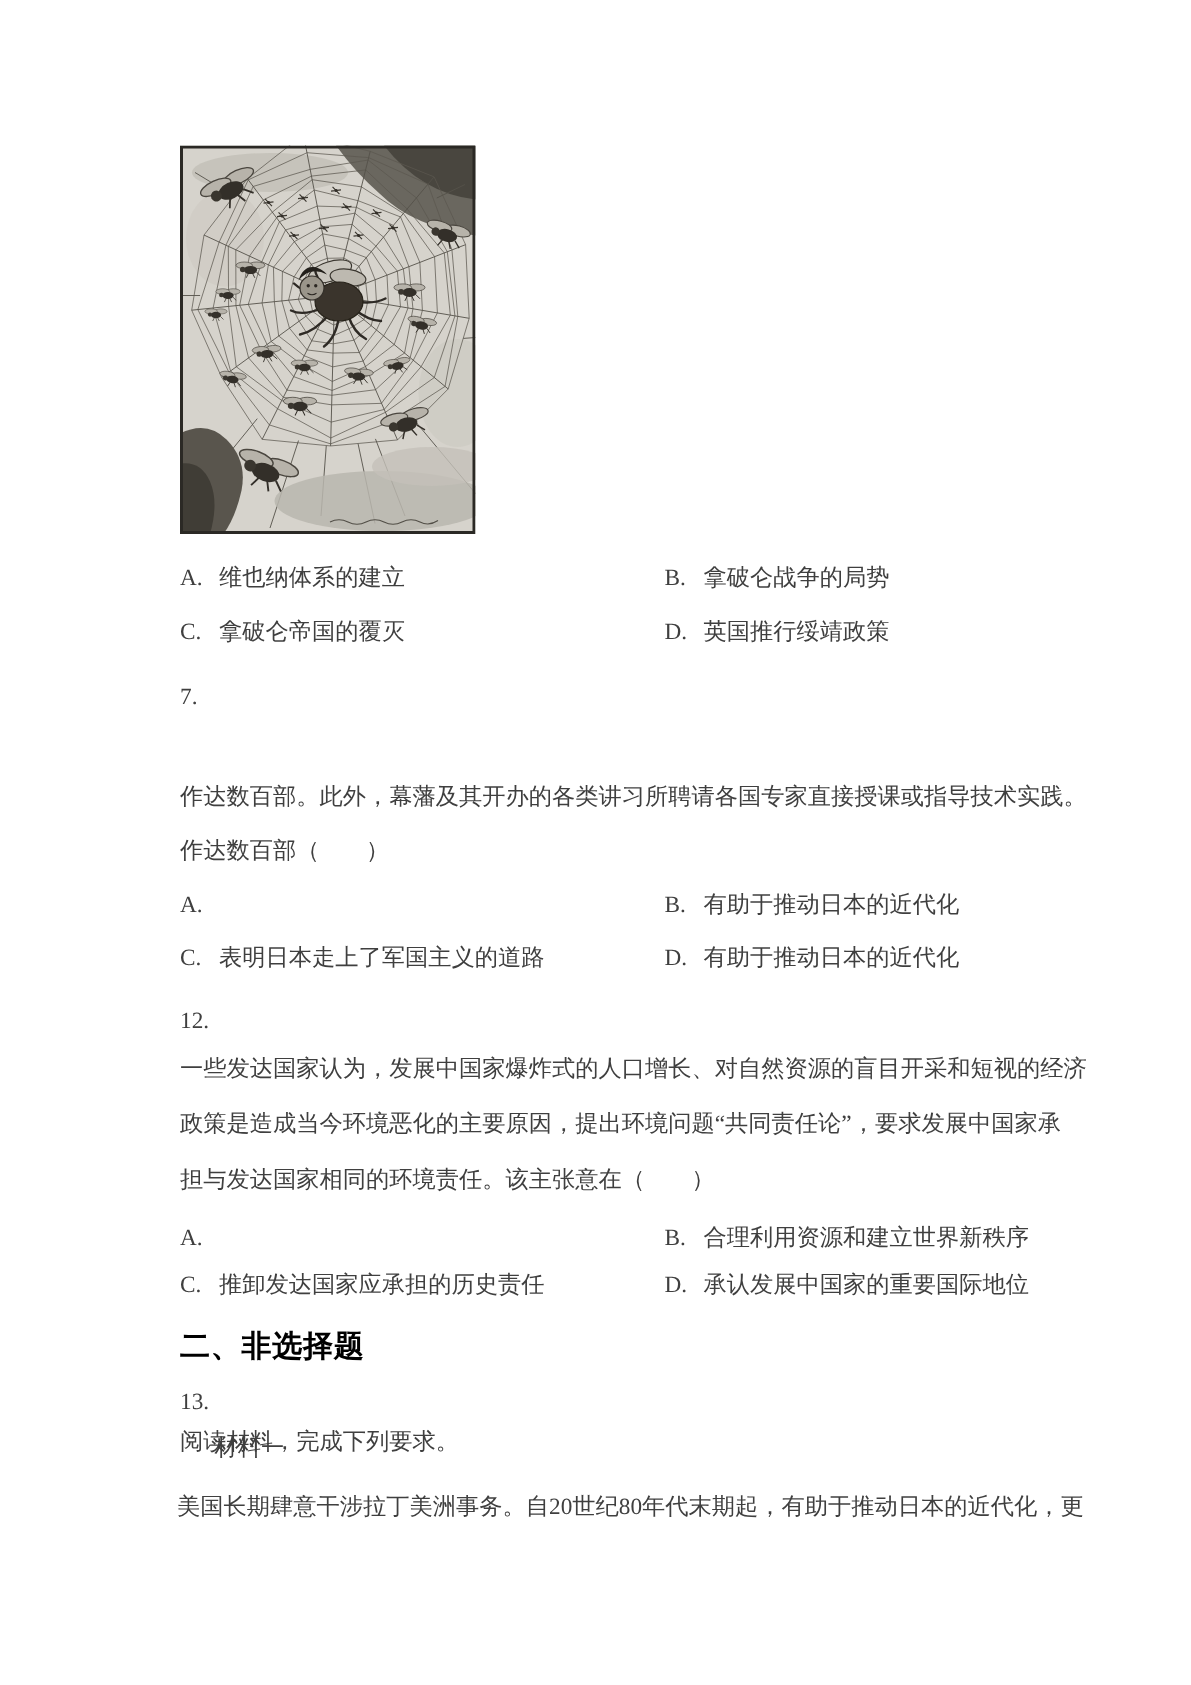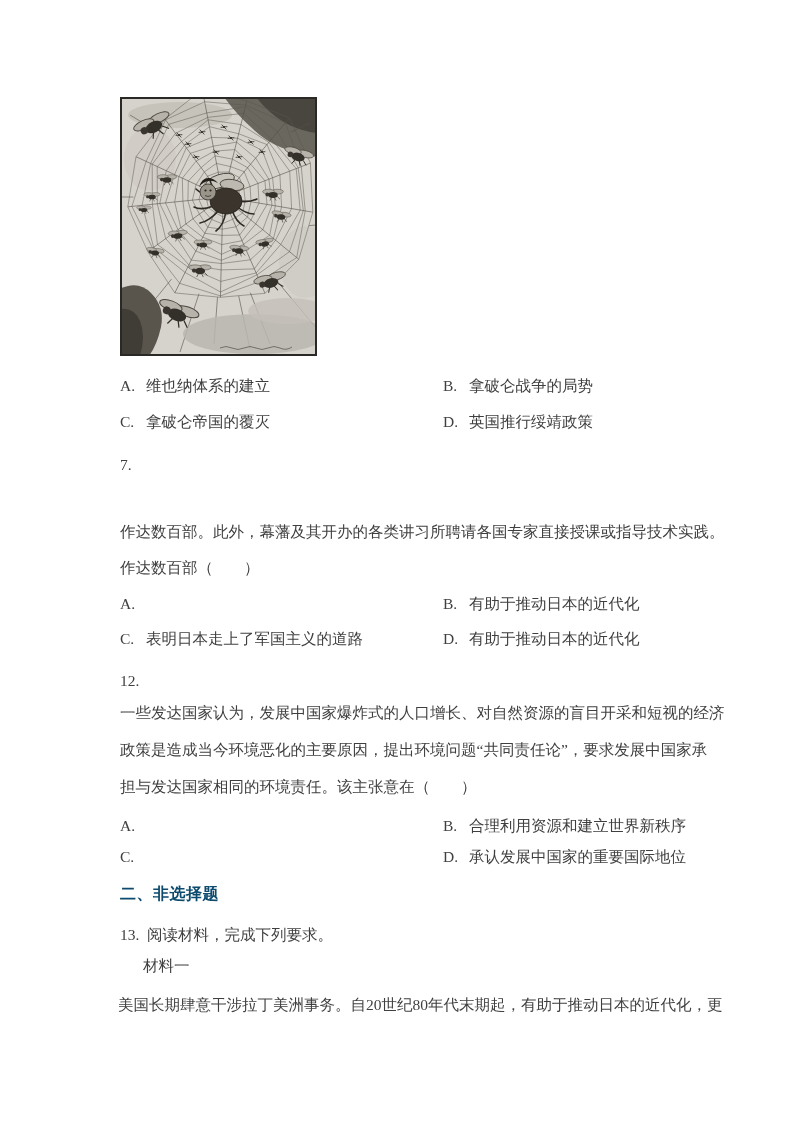--- a/index.html
+++ b/index.html
@@ -10,22 +10,22 @@
     font-family:"Liberation Serif","DejaVu Serif",serif;
     color:#3f3f3f;
   }
   .abs { position:absolute; }
   .line { font-size:15.5px; line-height:17px; white-space:pre; }
   .num-label { font-size:15.5px; }
   .opt-row { position:absolute; left:120px; width:600px; display:flex; }
   .opt { display:flex; font-size:15.5px; line-height:17px; }
   .opt-cell-left { width:323px; flex:0 0 323px; }
   .opt-label { width:26px; flex:0 0 26px; }
-  .section-heading { font-size:16px; font-weight:bold; color:#0c4a6e; letter-spacing:0.5px; }
-  .q13-line { display:flex; }
+  .section-heading { font-size:20px; font-weight:bold; color:#000000; letter-spacing:0.5px; }
+  .q13-line { display:flex;flex-direction:column; }
   .q13-num { width:27px; flex:0 0 27px; }
   .cartoon-box {
     position:absolute; left:120px; top:97px; width:197px; height:259px;
   }
   .cartoon-box svg { display:block; width:100%; height:100%; }
 </style>
 </head>
 <body>
 
 <div class="page">
@@ -308,20 +308,21 @@
       <span class="opt-label">A.</span>
     </div>
     <div class="opt">
       <span class="opt-label">B.</span>
       <span>合理利用资源和建立世界新秩序</span>
     </div>
   </div>
   <div class="opt-row" style="top:848px">
     <div class="opt opt-cell-left">
       <span class="opt-label">C.</span>
+      <span>推卸发达国家应承担的历史责任</span>
     </div>
     <div class="opt">
       <span class="opt-label">D.</span>
       <span>承认发展中国家的重要国际地位</span>
     </div>
   </div>
 
   <div class="abs section-heading" style="left:120px; top:884px">二、非选择题</div>
 
   <div class="abs line q13-line" style="left:120px; top:926px">

